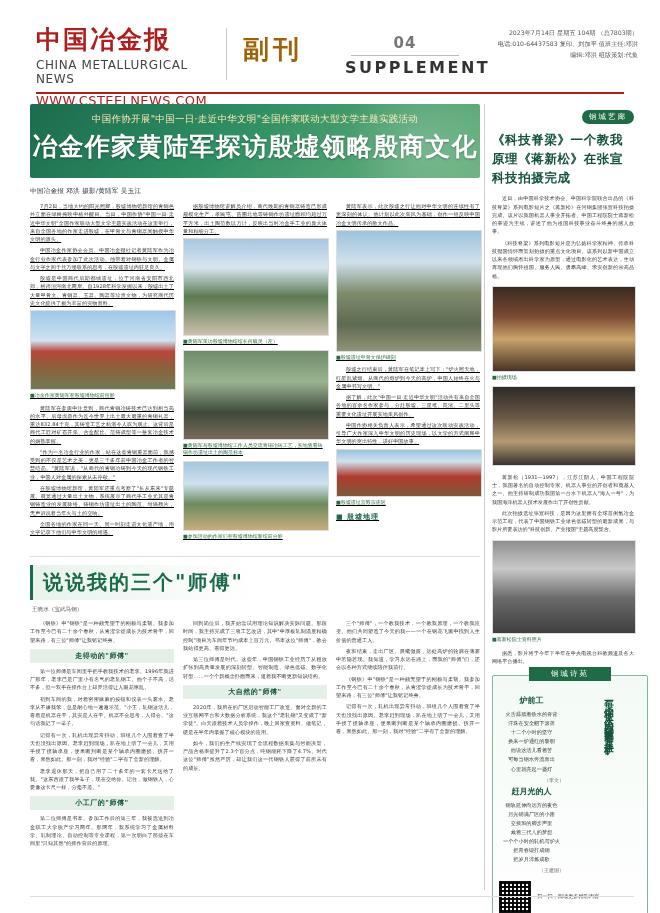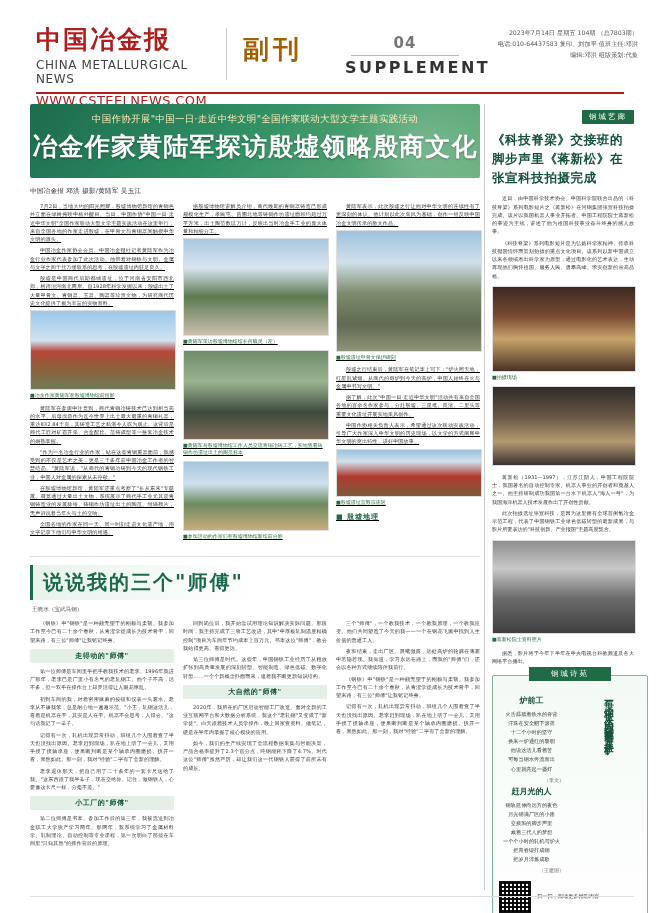--- a/index.html
+++ b/index.html
@@ -125,21 +125,21 @@
     display:block;margin:5px 0 4px;padding:2px 4px;
     font-size:7px;font-weight:bold;color:#17573b;text-align:center;
     background:#e3efe7;border-radius:1px;letter-spacing:.5px;
   }
   
   .rt-head{
     width:142px;text-align:right;
   }
   .rt-badge{
     display:inline-block;background:#1f6b45;color:#fff;font-size:7.5px;
-    padding:2px 7px;letter-spacing:2px;border-radius:1px;
+    padding:2px 7px;letter-spacing:2px;border-radius:7px;
   }
   .rt-title{
     margin-top:7px;font-family:"DejaVu Serif","Liberation Serif",serif;
     font-size:12.5px;font-weight:bold;color:#14523a;line-height:1.5;
     letter-spacing:.6px;
   }
   .rt-body{
     margin-top:7px;font-size:5.1px;line-height:1.62;color:#3a3a3a;text-align:justify;
   }
   .rt-body p{margin:0 0 3px 0;text-indent:10px;}
@@ -309,21 +309,21 @@
           </div>
         </div>
       </div>
     </div>
   </div>
 
   <div class="col-right">
     <div class="rt-head">
       <span class="rt-badge">钢城艺廊</span>
     </div>
-    <div class="rt-title">《科技脊梁》交接班的脚步声里《蒋新松》在张宣科技拍摄完成</div>
+    <div class="rt-title">《科技脊梁》一个教我原理《蒋新松》在张宣科技拍摄完成</div>
 
     <div class="rt-body">
       <p>近日，由中国科学技术协会、中国科学院联合出品的《科技脊梁》系列电影短片之《蒋新松》在河钢集团张宣科技拍摄完成。该片以我国机器人事业开拓者、中国工程院院士蒋新松的事迹为主线，讲述了他为祖国科技事业奋斗终身的感人故事。</p>
       <p>《科技脊梁》系列电影短片是为弘扬科学家精神、传承科技报国情怀而策划拍摄的重点文化项目。该系列以新中国成立以来各领域杰出科学家为原型，通过电影化的艺术表达，生动再现他们胸怀祖国、服务人民、勇攀高峰、求实创新的崇高品格。</p>
     </div>
 
     <div class="r-photo p-hall"></div>
     <div class="rcap">■拍摄现场</div>
 
     <div class="r-photo p-desk"></div>

